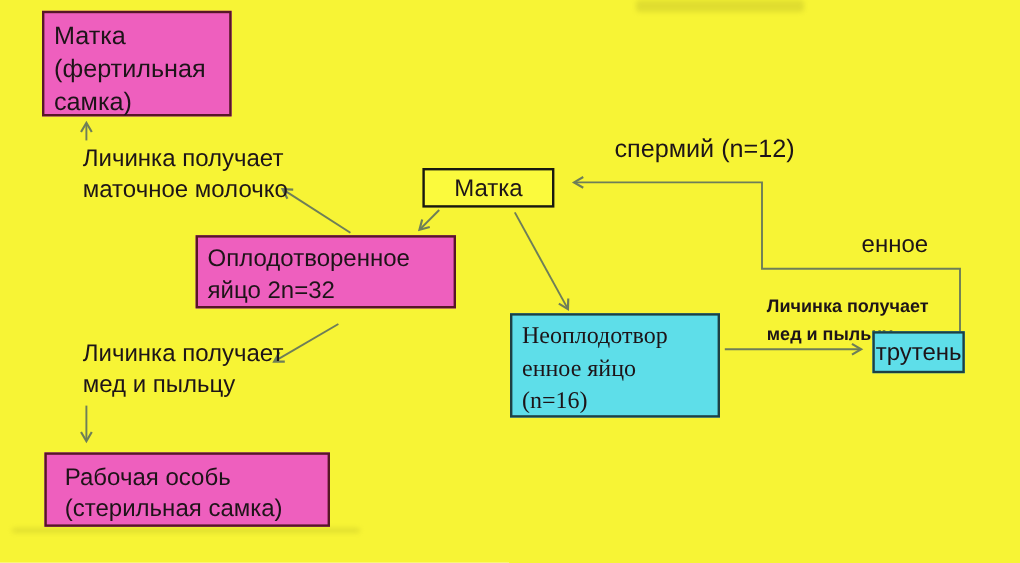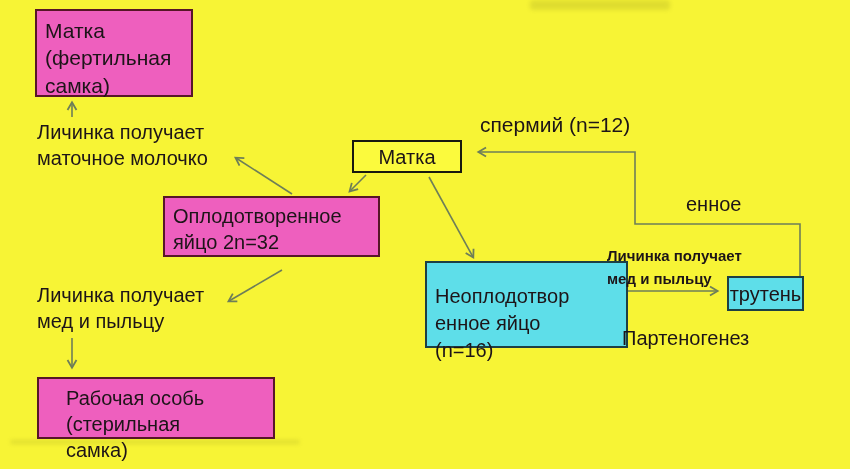--- a/index.html
+++ b/index.html
@@ -39,20 +39,21 @@
   .box.center {
     display: flex;
     align-items: center;
     justify-content: center;
     padding: 0;
   }
   .lbl {
     position: absolute;
     white-space: pre-line;
     line-height: 1.32;
+    margin-left: 32px;
   }
   .fs21 { font-size: 21px; }
   .fs20 { font-size: 20px; }
   .small-bold { font-size: 15px; font-weight: bold; line-height: 1.5; }
   #arrows {
     position: absolute;
     left: 0; top: 0;
     pointer-events: none;
   }
   #arrows .arrow {
@@ -106,30 +107,29 @@
 
   <div class="box yellow center fs20" style="left:352px; top:140px; width:110px; height:33px;">Матка</div>
 
   <div class="lbl fs21" style="left:480px; top:111px;">спермий (n=12)</div>
 
   <div class="box pink fs20" style="left:163px; top:196px; width:217px; height:61px; padding:5px 8px;">Оплодотворенное
 яйцо 2n=32</div>
 
   <div class="lbl fs20" style="left:686px; top:191px;">енное</div>
 
-  <div class="box cyan fs20" style="left:425px; top:261px; width:203px; height:87px; padding:20px 8px; line-height:1.35;">Неоплодотвор
+  <div class="box cyan fs20" style="left:425px; top:261px; width:175px; height:87px; padding:4px 8px; line-height:1.35;font-family:Liberation Serif, serif;">Неоплодотвор
 енное яйцо
 (n=16)</div>
 
   <div class="lbl small-bold" style="left:607px; top:245px;">Личинка получает
 мед и пыльцу</div>
 
   <div class="box cyan center fs20" style="left:727px; top:276px; width:77px; height:35px;">трутень</div>
 
-  <div class="lbl fs20" style="left:622px; top:325px;">Партеногенез</div>
 
   <div class="lbl fs20" style="left:37px; top:282px;">Личинка получает
 мед и пыльцу</div>
 
-  <div class="box pink fs20" style="left:37px; top:377px; width:238px; height:62px; padding:6px 27px;">Рабочая особь
+  <div class="box pink fs20" style="left:37px; top:377px; width:238px; height:62px; padding:6px 15px;">Рабочая особь
 (стерильная самка)</div>
 
 </div>
 
 </body></html>

